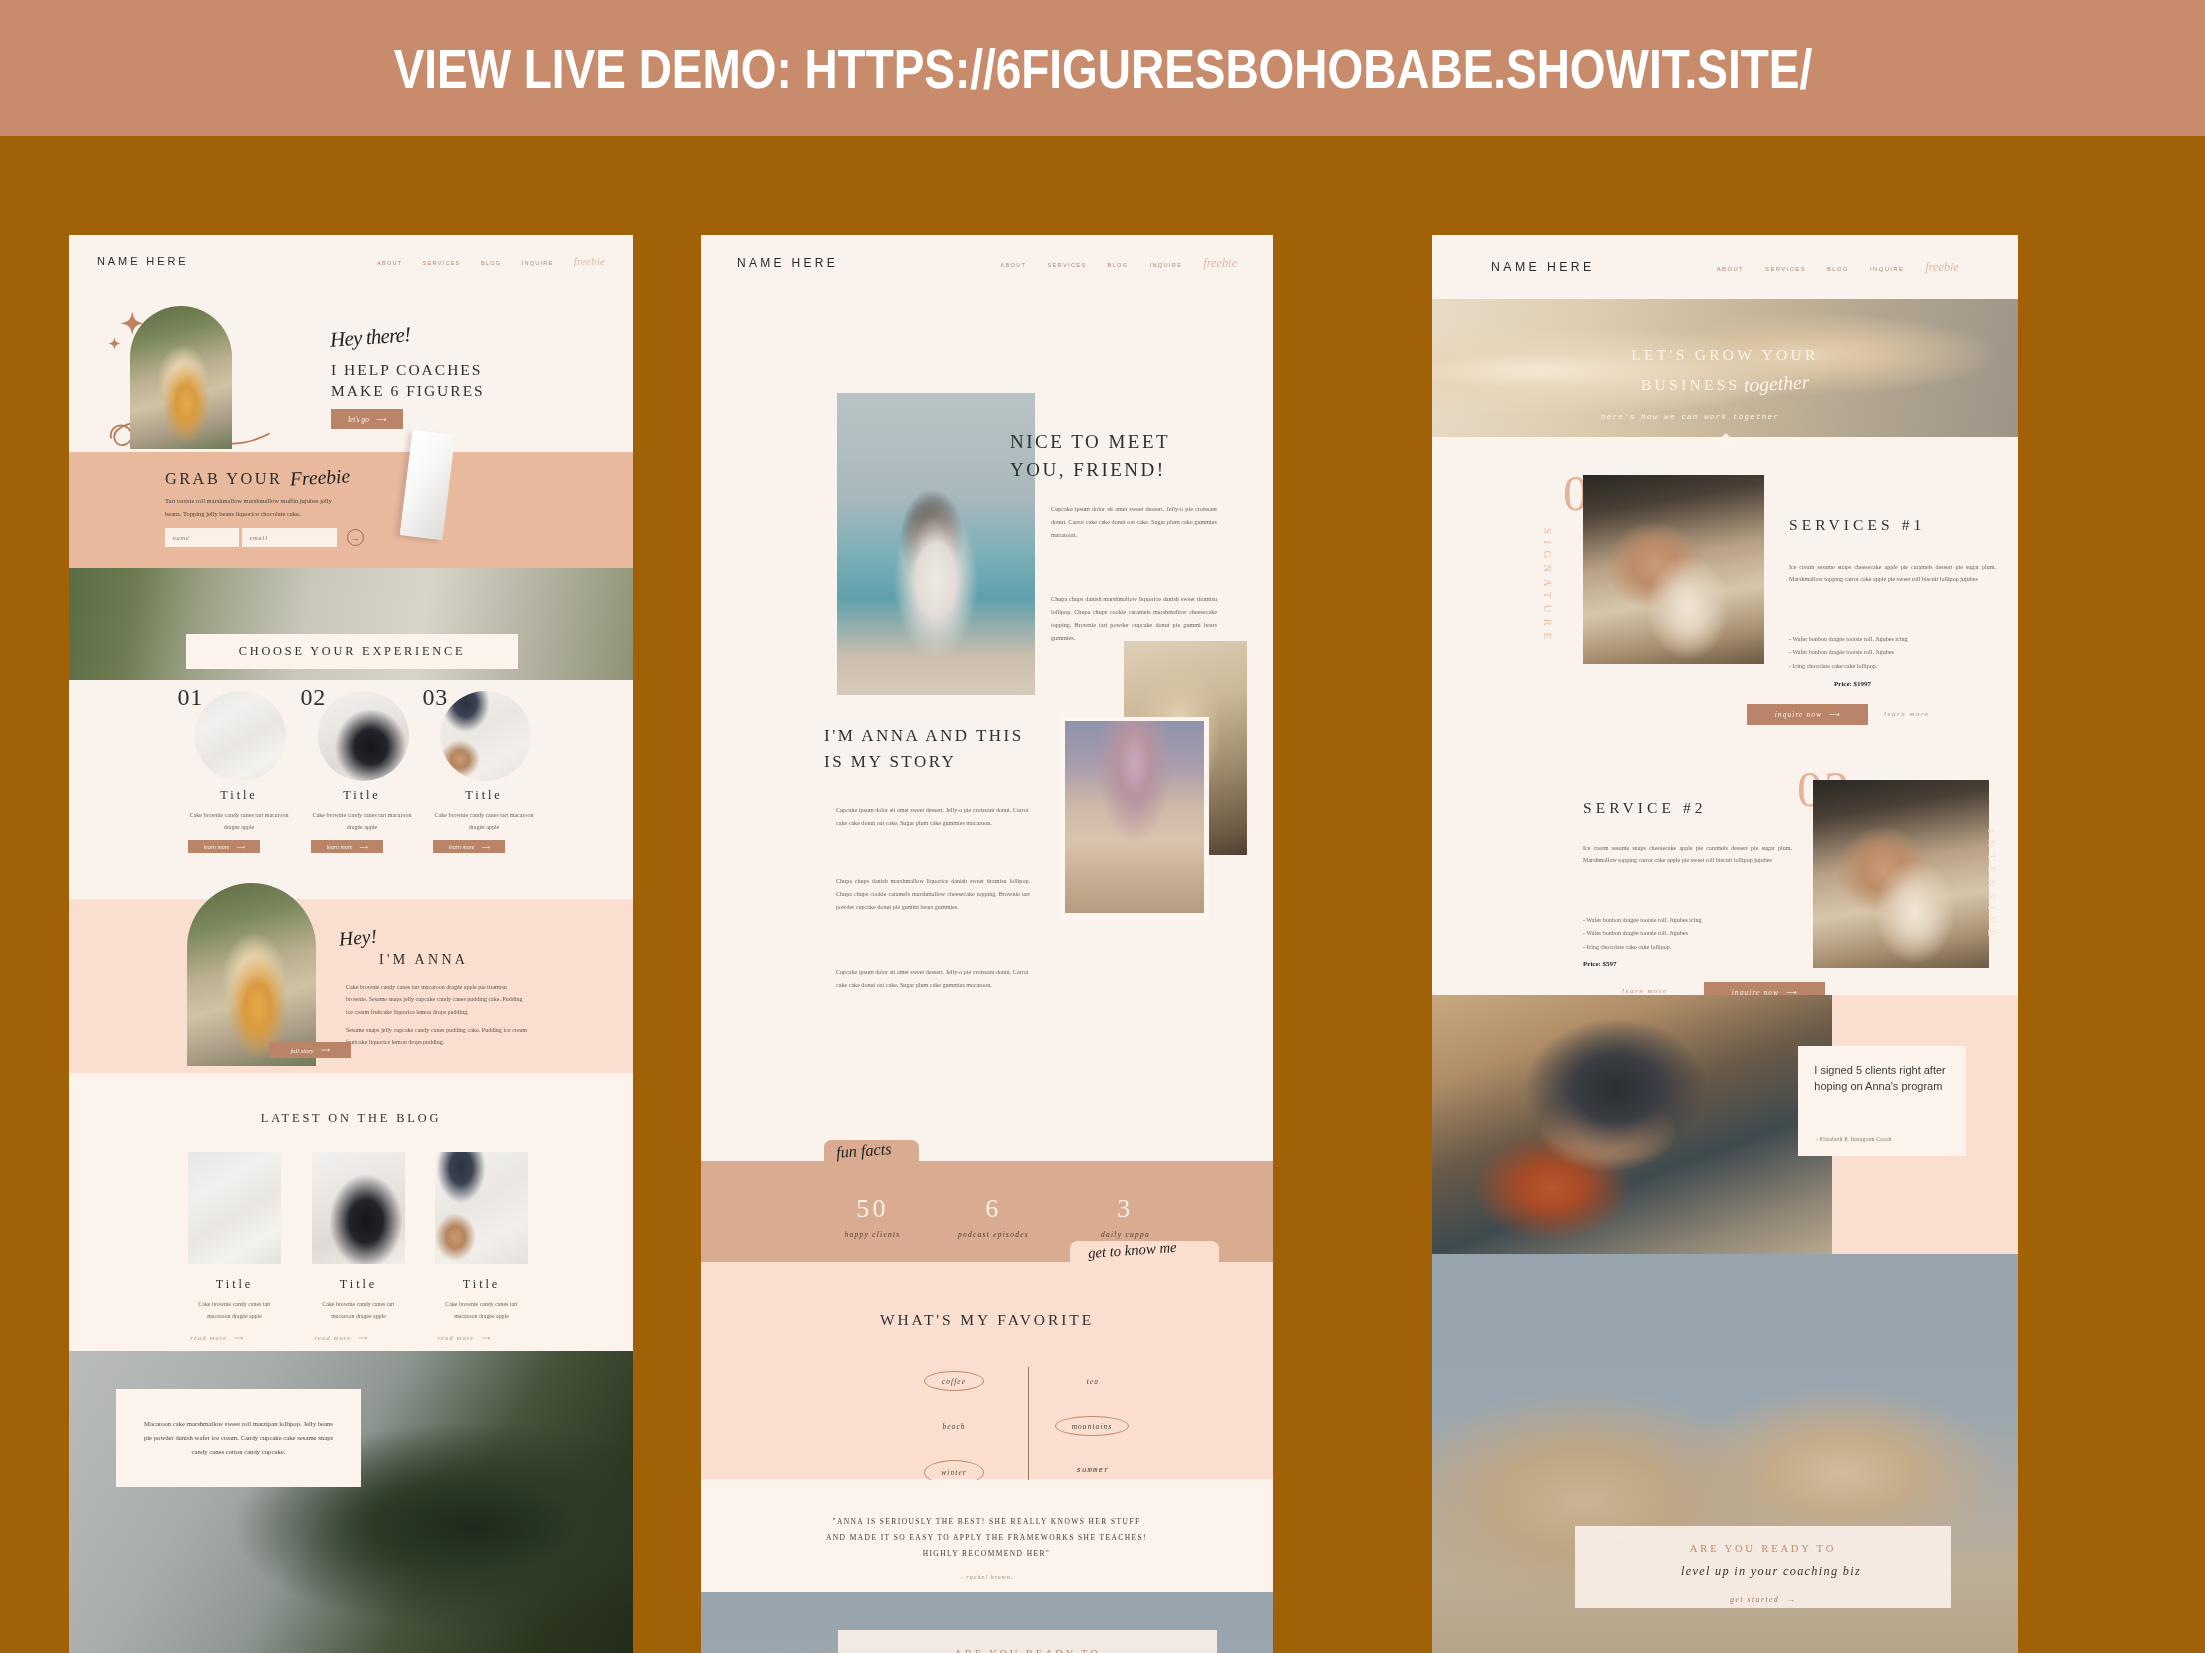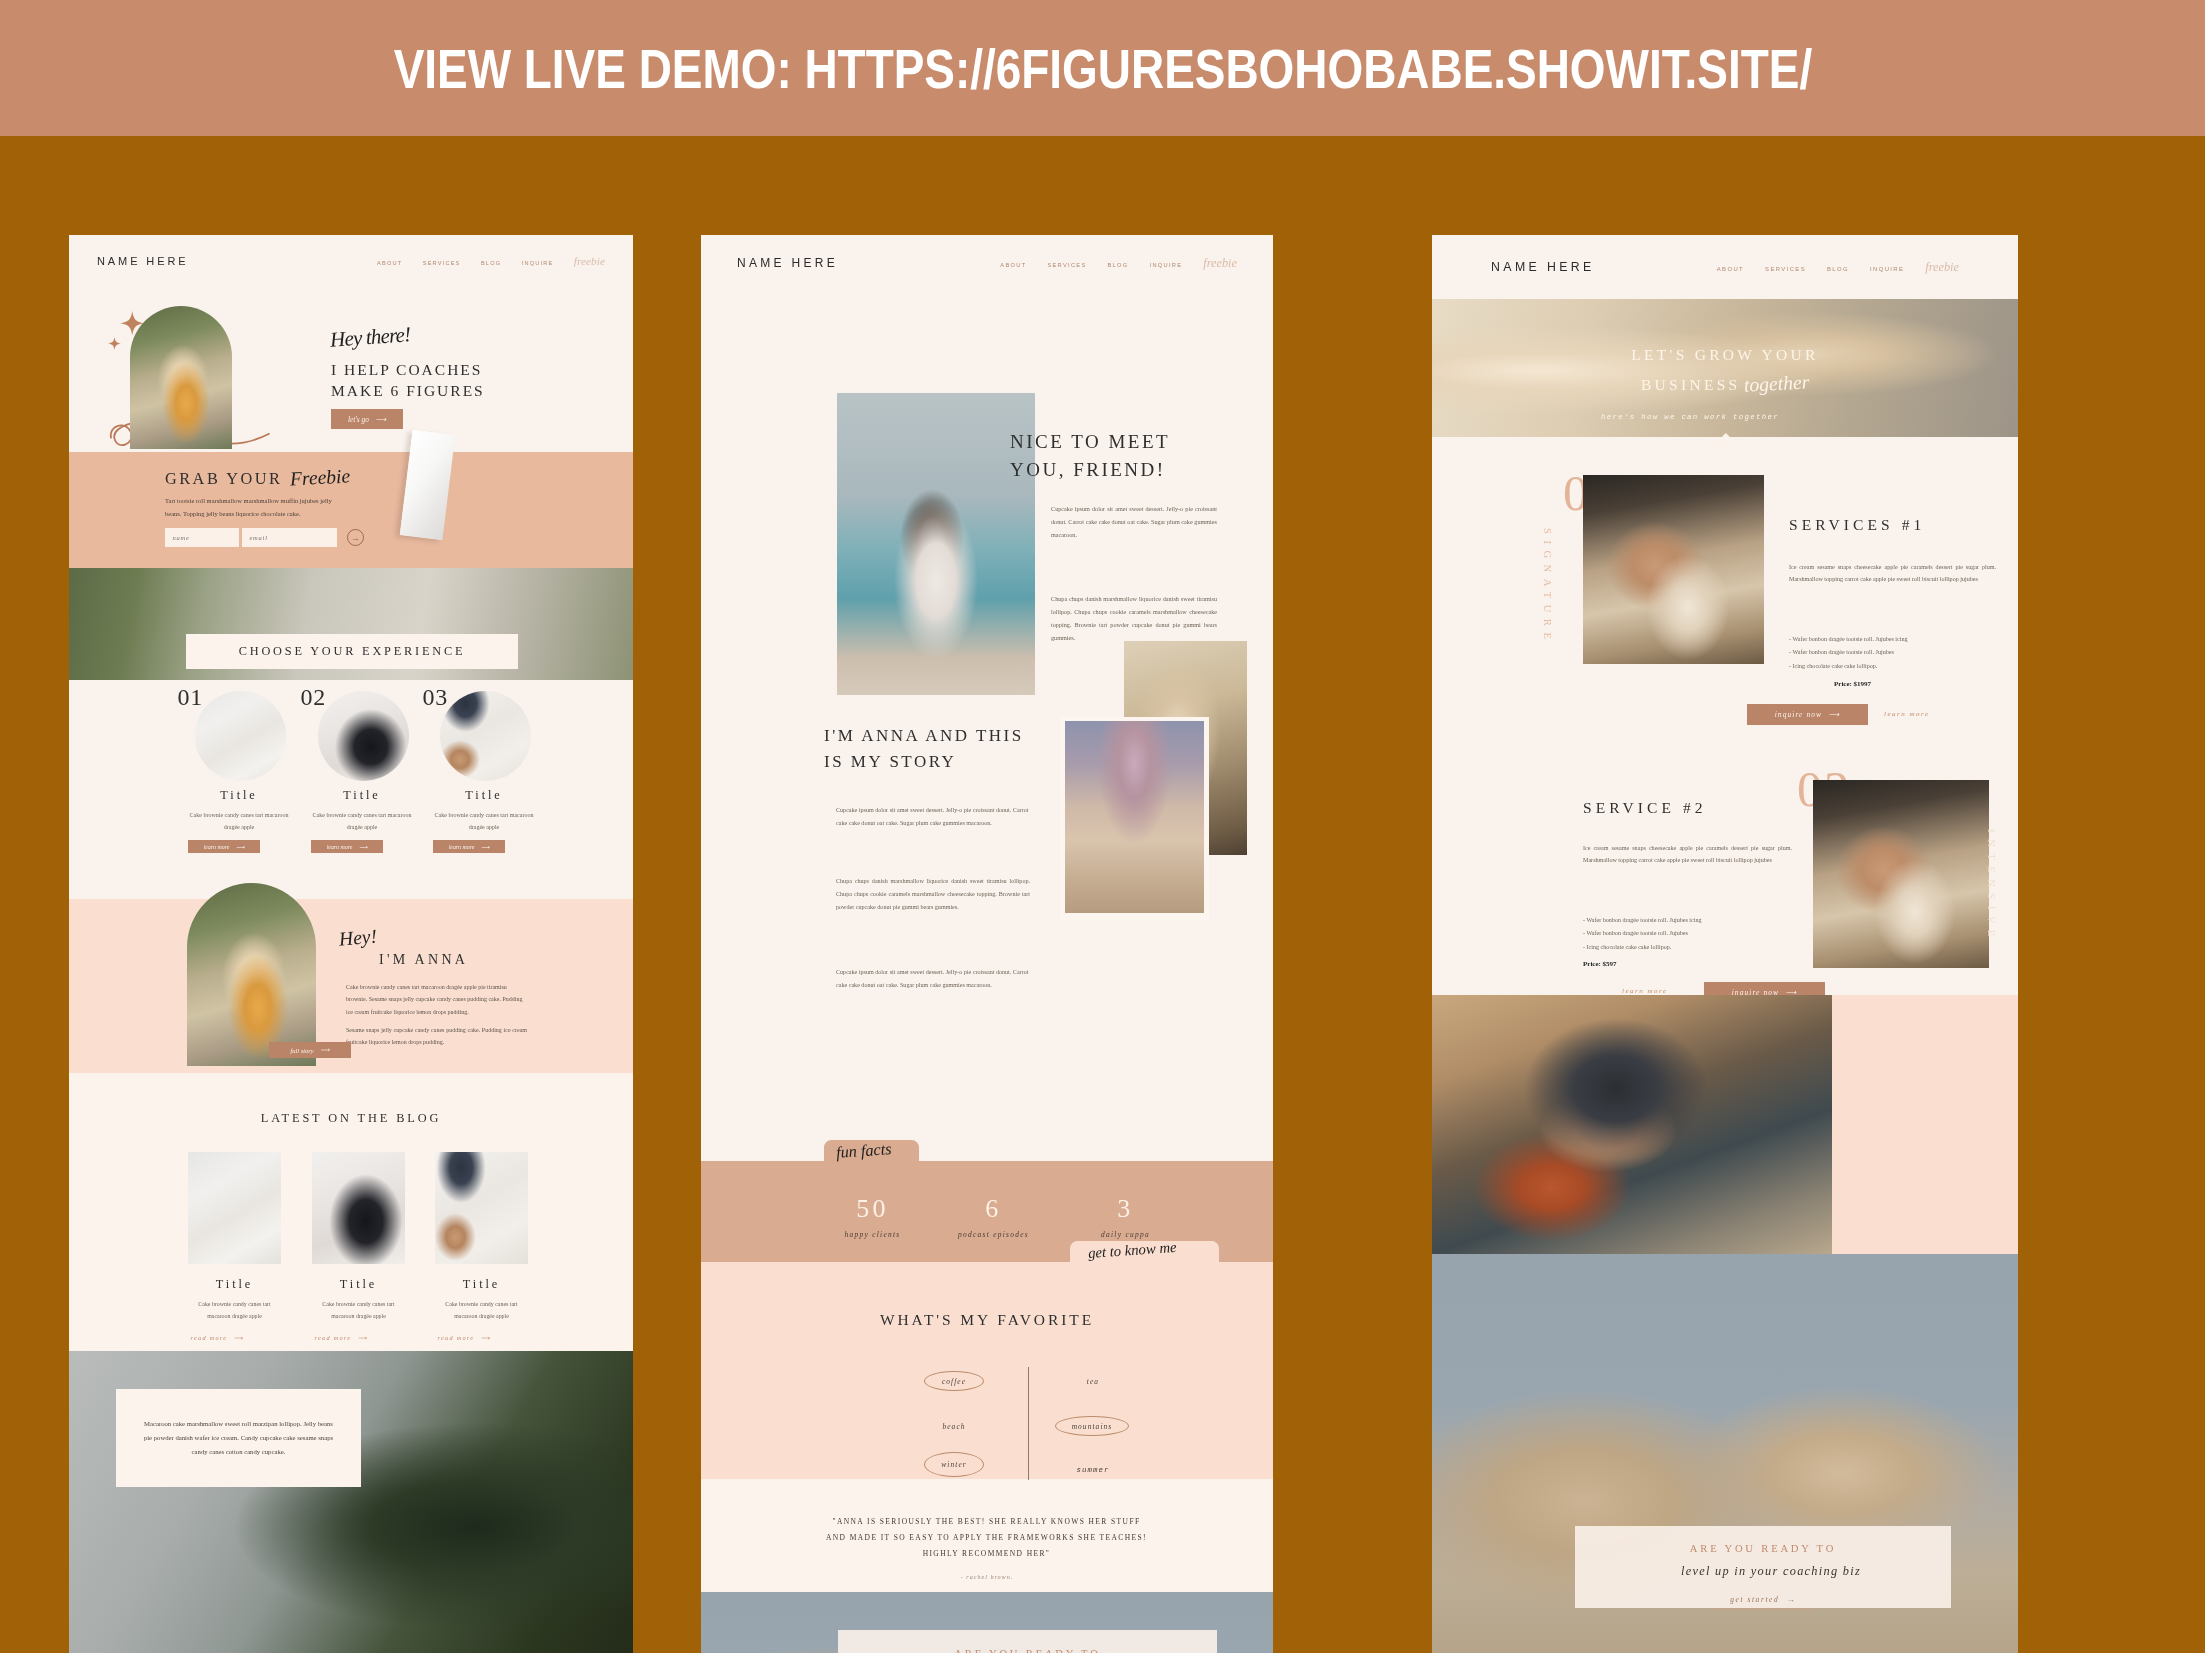--- a/index.html
+++ b/index.html
@@ -378,21 +378,21 @@
         <span style="font-family:'Liberation Serif',serif;font-style:italic;font-size:7.4px;color:#4a4038;letter-spacing:1.1px;">tea</span>
       </div>
 
       <div style="position:absolute;left:223px;top:154px;width:60px;height:20.4px;display:flex;align-items:center;justify-content:center;">
         <span style="font-family:'Liberation Serif',serif;font-style:italic;font-size:7.4px;color:#4a4038;letter-spacing:1.1px;">beach</span>
       </div>
       <div style="position:absolute;left:354px;top:154px;width:74px;height:20.4px;border:0.8px solid #bb8b6b;border-radius:50%;display:flex;align-items:center;justify-content:center;">
         <span style="font-family:'Liberation Serif',serif;font-style:italic;font-size:7.4px;color:#4a4038;letter-spacing:1.1px;">mountains</span>
       </div>
 
-      <div style="position:absolute;left:223px;top:190px;width:60px;height:25px;border:0.8px solid #bb8b6b;border-radius:50%;display:flex;align-items:center;justify-content:center;">
+      <div style="position:absolute;left:223px;top:198px;width:60px;height:25px;border:0.8px solid #bb8b6b;border-radius:50%;display:flex;align-items:center;justify-content:center;">
         <span style="font-family:'Liberation Serif',serif;font-style:italic;font-size:7.4px;color:#4a4038;letter-spacing:1.1px;">winter</span>
       </div>
       <div style="position:absolute;left:362px;top:198px;width:60px;height:20.4px;display:flex;align-items:center;justify-content:center;">
         <span style="font-family:Liberation Mono, monospace;font-style:italic;font-size:7.4px;color:#4a4038;letter-spacing:1.1px;">summer</span>
       </div>
     </div>
 
     <div style="position:absolute;left:0;top:1245px;width:572px;height:112px;background:#fcf3ec;">
       <div class="disp" style="position:absolute;left:124px;top:34px;width:323px;text-align:center;font-size:7.5px;letter-spacing:1.4px;line-height:2.1;color:#3e3a35;">"ANNA IS SERIOUSLY THE BEST! SHE REALLY KNOWS HER STUFF AND MADE IT SO EASY TO APPLY THE FRAMEWORKS SHE TEACHES! HIGHLY RECOMMEND HER"</div>
       <div style="position:absolute;left:0;top:94px;width:572px;text-align:center;font-family:'Liberation Serif',serif;font-style:italic;font-size:6.1px;color:#9c8b7b;letter-spacing:1px;">- rachel brown.</div>
@@ -469,20 +469,24 @@
         <span>⟶</span>
       </div>
       <div style="position:absolute;left:365px;top:21px;font-family:'Liberation Serif',serif;font-size:51px;color:#e3b498;letter-spacing:1.6px;">02</div>
       <div class="ph ph-woman-wine" style="position:absolute;left:381px;top:41px;width:176px;height:188px;"></div>
       <div style="position:absolute;left:565px;top:90px;transform:rotate(90deg);transform-origin:left top;font-family:'Liberation Serif',serif;font-size:10.6px;letter-spacing:6.5px;color:#efe0d1;white-space:nowrap;">INTENSIVE</div>
     </div>
 
     <div style="position:absolute;left:0;top:760px;width:586px;height:260px;">
       <div class="ph ph-woman-sunglasses" style="position:absolute;left:0;top:0;width:400px;height:260px;"></div>
       <div style="position:absolute;left:400px;top:0;width:186px;height:260px;background:#fadfd1;"></div>
+      <div style="position:absolute;left:366px;top:51px;width:168px;height:110px;background:#fcf3ec;">
+        <div style="position:absolute;left:16.3px;top:17px;width:137px;font-family:'Liberation Sans',sans-serif;font-size:11px;line-height:1.45;color:#3d3a36;">I signed 5 clients right after hoping on Anna's program</div>
+        <div style="position:absolute;left:18px;top:90px;font-family:'Liberation Serif',serif;font-size:5.4px;color:#7e7468;letter-spacing:0.3px;">- Elizabeth P, Instagram Coach</div>
+      </div>
     </div>
 
     <div class="ph ph-pampas-sky" style="position:absolute;left:0;top:1019px;width:586px;height:399px;">
       <div style="position:absolute;left:143px;top:272px;width:376px;height:82px;background:rgba(252,243,236,.88);">
         <div class="disp" style="position:absolute;left:0;top:17px;width:376px;text-align:center;font-size:10.6px;letter-spacing:2.8px;color:#c08b6c;">ARE YOU READY TO</div>
         <div style="position:absolute;left:0;top:38px;width:376px;text-align:center;font-family:'Liberation Serif',serif;font-style:italic;font-size:12.3px;letter-spacing:1.3px;color:#3a352f;margin-left:8px;">level up in your coaching biz</div>
         <div style="position:absolute;left:137px;top:64px;width:101px;text-align:center;border-bottom:0.8px solid #c8a288;padding-bottom:3.3px;">
           <span style="font-family:'Liberation Serif',serif;font-style:italic;font-size:7.4px;letter-spacing:1.6px;color:#9c7356;">get started</span>
           <span style="color:#9c7356;font-size:8.2px;margin-left:4.1px;">→</span>
         </div>

